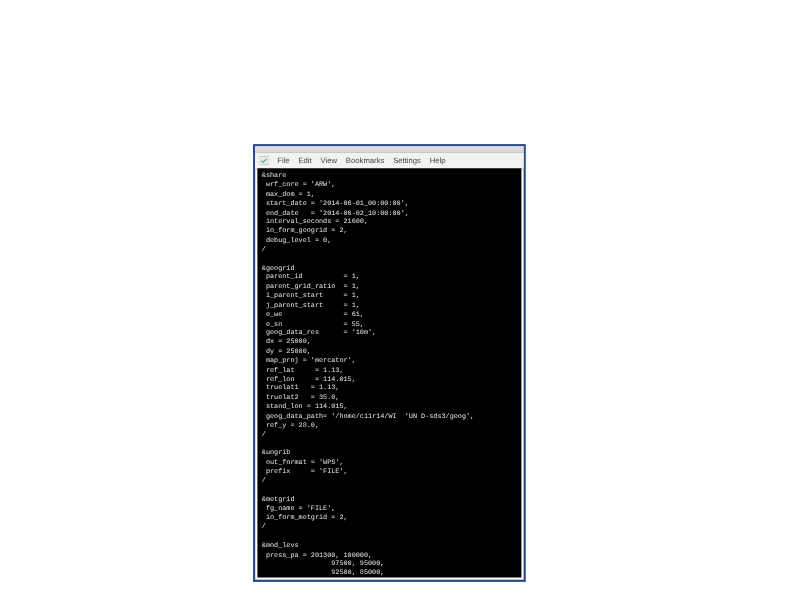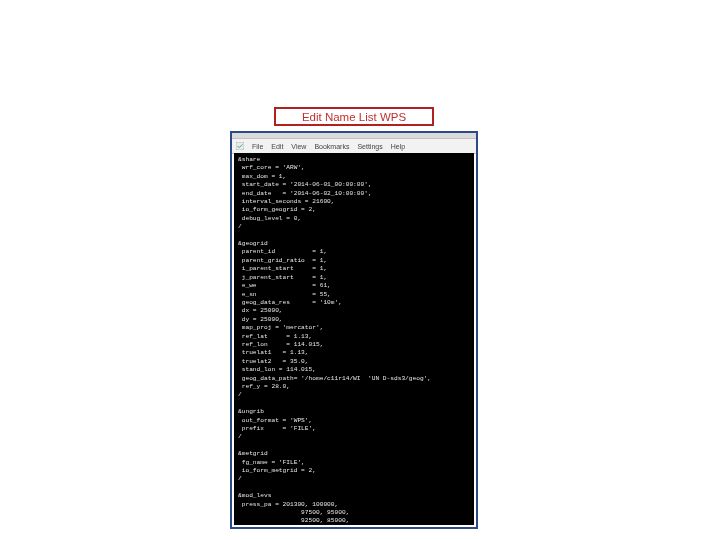--- a/index.html
+++ b/index.html
@@ -77,23 +77,20 @@
     padding: 3px 4px;
     white-space: pre;
     overflow: hidden;
   }
 </style>
 </head>
 <body>
 
 <div class="stage">
 
-  <div class="label-box">
-    <span>Edit Name List WPS</span>
-  </div>
 
   <div class="window-frame">
     <div class="titlebar"></div>
 
     <div class="menubar">
       <span class="icon">
         <svg viewBox="0 0 10 10" width="8" height="8">
           <rect x="0" y="0" width="10" height="10" fill="#eaeaea" stroke="#777" stroke-width="0.5"></rect>
           <path d="M2 5 L4 7 L8 3" stroke="#3a7" stroke-width="1.2" fill="none"></path>
         </svg>

